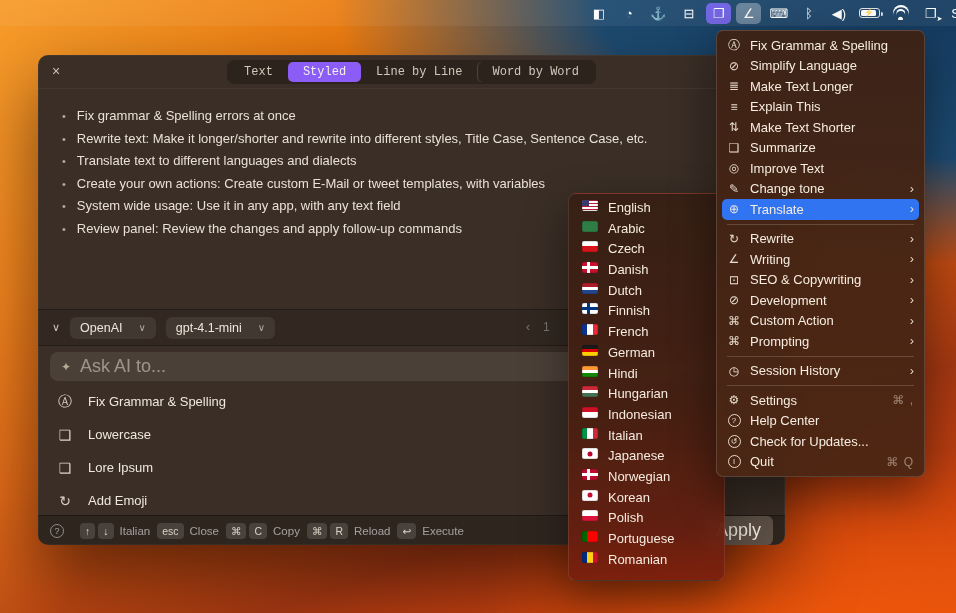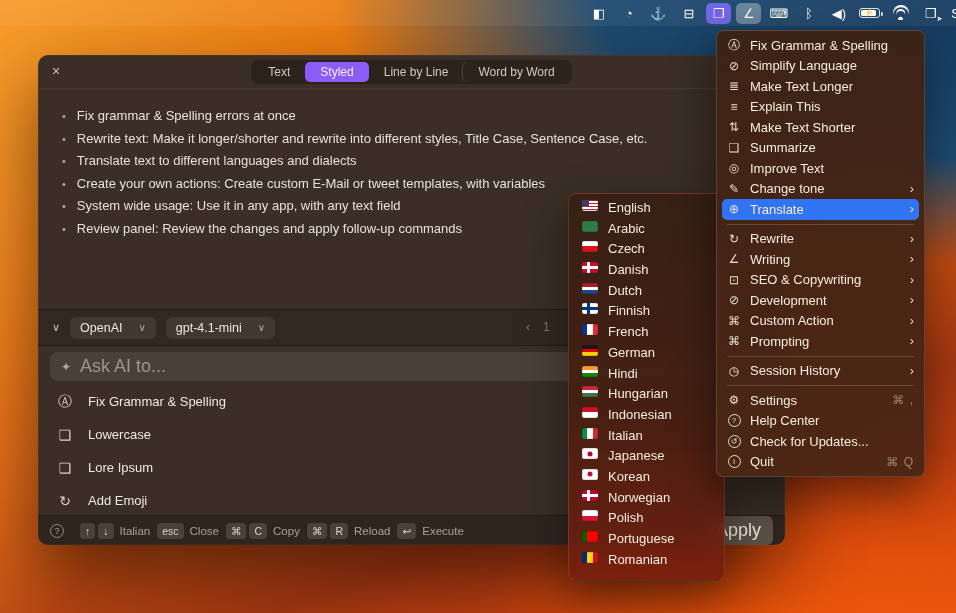--- a/index.html
+++ b/index.html
@@ -37,21 +37,21 @@
   .wifi::before { bottom:-1px; width:16px; height:16px; box-shadow:inset 0 2.2px 0 0 #fff; }
   .wifi::after  { bottom:1px;  width:9.5px; height:9.5px; box-shadow:inset 0 2px 0 0 #fff; }
 
   
   .window { position:absolute; left:38px; top:55px; width:747px; height:490px;
     background:#3a2e26; border-radius:10px; z-index:10;
     box-shadow:0 30px 70px rgba(0,0,0,.5), inset 0 0 0 0.5px rgba(255,255,255,.09); }
   .titlebar { height:34px; display:flex; align-items:center; position:relative;
     border-bottom:1px solid rgba(255,255,255,0.05); }
   .close-x { position:absolute; left:14px; top:8px; font-size:14px; color:#cec2b5; cursor:default; line-height:16px; }
-  .segmented { margin:16px auto; display:flex; background:rgba(0,0,0,0.22); border-radius:7px; padding:2px; }
+  .segmented { margin:16px auto; display:flex; background:rgba(0,0,0,0.22); border-radius:7px; padding:2px;font-family:Liberation Mono, monospace; }
   .seg { font-size:12px; color:#d3c7ba; padding:3px 15px; border-radius:5px; white-space:nowrap; }
   .seg.sel { background:#8b5cf6; color:#f5efe7; }
   .seg:not(.sel) + .seg:not(.sel) { box-shadow:-1px 0 0 rgba(255,255,255,0.15); }
 
   .features { padding:16px 24px 0 24px; }
   .features h1 { font-size:15px; font-weight:bold; color:#f4ece2; margin-bottom:9px; }
   .features li { display:flex; gap:11px; color:#eae1d5; font-size:13px; line-height:22.5px; list-style:none; }
   .features li .dot { color:#b9aa9a; font-size:11px; }
 
   .model-row { position:absolute; top:254px; left:0; right:0; height:37px;
@@ -338,33 +338,33 @@
       <span class="flag" style="background: linear-gradient(90deg, rgb(0, 146, 70) 0%, rgb(0, 146, 70) 33.3333%, rgb(255, 255, 255) 33.3333%, rgb(255, 255, 255) 66.6667%, rgb(206, 43, 55) 66.6667%, rgb(206, 43, 55) 100%);"></span>
       <span>Italian</span>
     </div>
     <div class="lang-item">
       <span class="flag" style="background: rgb(255, 255, 255);">
         <span class="c-dot" style="background: rgb(188, 0, 45);"></span>
       </span>
       <span>Japanese</span>
     </div>
     <div class="lang-item">
-      <span class="flag" style="background: rgb(255, 255, 255);">
-        <span class="c-dot" style="background: rgb(198, 12, 48);"></span>
-      </span>
-      <span>Korean</span>
-    </div>
-    <div class="lang-item">
       <span class="flag" style="background: rgb(186, 12, 47);">
         <span class="bar-h" style="background: rgb(255, 255, 255);"></span>
         <span class="bar-v" style="background: rgb(255, 255, 255);"></span>
       </span>
       <span>Norwegian</span>
     </div>
     <div class="lang-item">
+      <span class="flag" style="background: rgb(255, 255, 255);">
+        <span class="c-dot" style="background: rgb(198, 12, 48);"></span>
+      </span>
+      <span>Korean</span>
+    </div>
+    <div class="lang-item">
       <span class="flag" style="background: linear-gradient(rgb(255, 255, 255) 0%, rgb(255, 255, 255) 50%, rgb(220, 20, 60) 50%, rgb(220, 20, 60) 100%);"></span>
       <span>Polish</span>
     </div>
     <div class="lang-item">
       <span class="flag" style="background: linear-gradient(90deg, rgb(0, 102, 0) 0%, rgb(0, 102, 0) 33.3333%, rgb(255, 0, 0) 33.3333%, rgb(255, 0, 0) 66.6667%, rgb(255, 0, 0) 66.6667%, rgb(255, 0, 0) 100%);"></span>
       <span>Portuguese</span>
     </div>
     <div class="lang-item">
       <span class="flag" style="background: linear-gradient(90deg, rgb(0, 43, 127) 0%, rgb(0, 43, 127) 33.3333%, rgb(252, 209, 22) 33.3333%, rgb(252, 209, 22) 66.6667%, rgb(206, 17, 38) 66.6667%, rgb(206, 17, 38) 100%);"></span>
       <span>Romanian</span>

